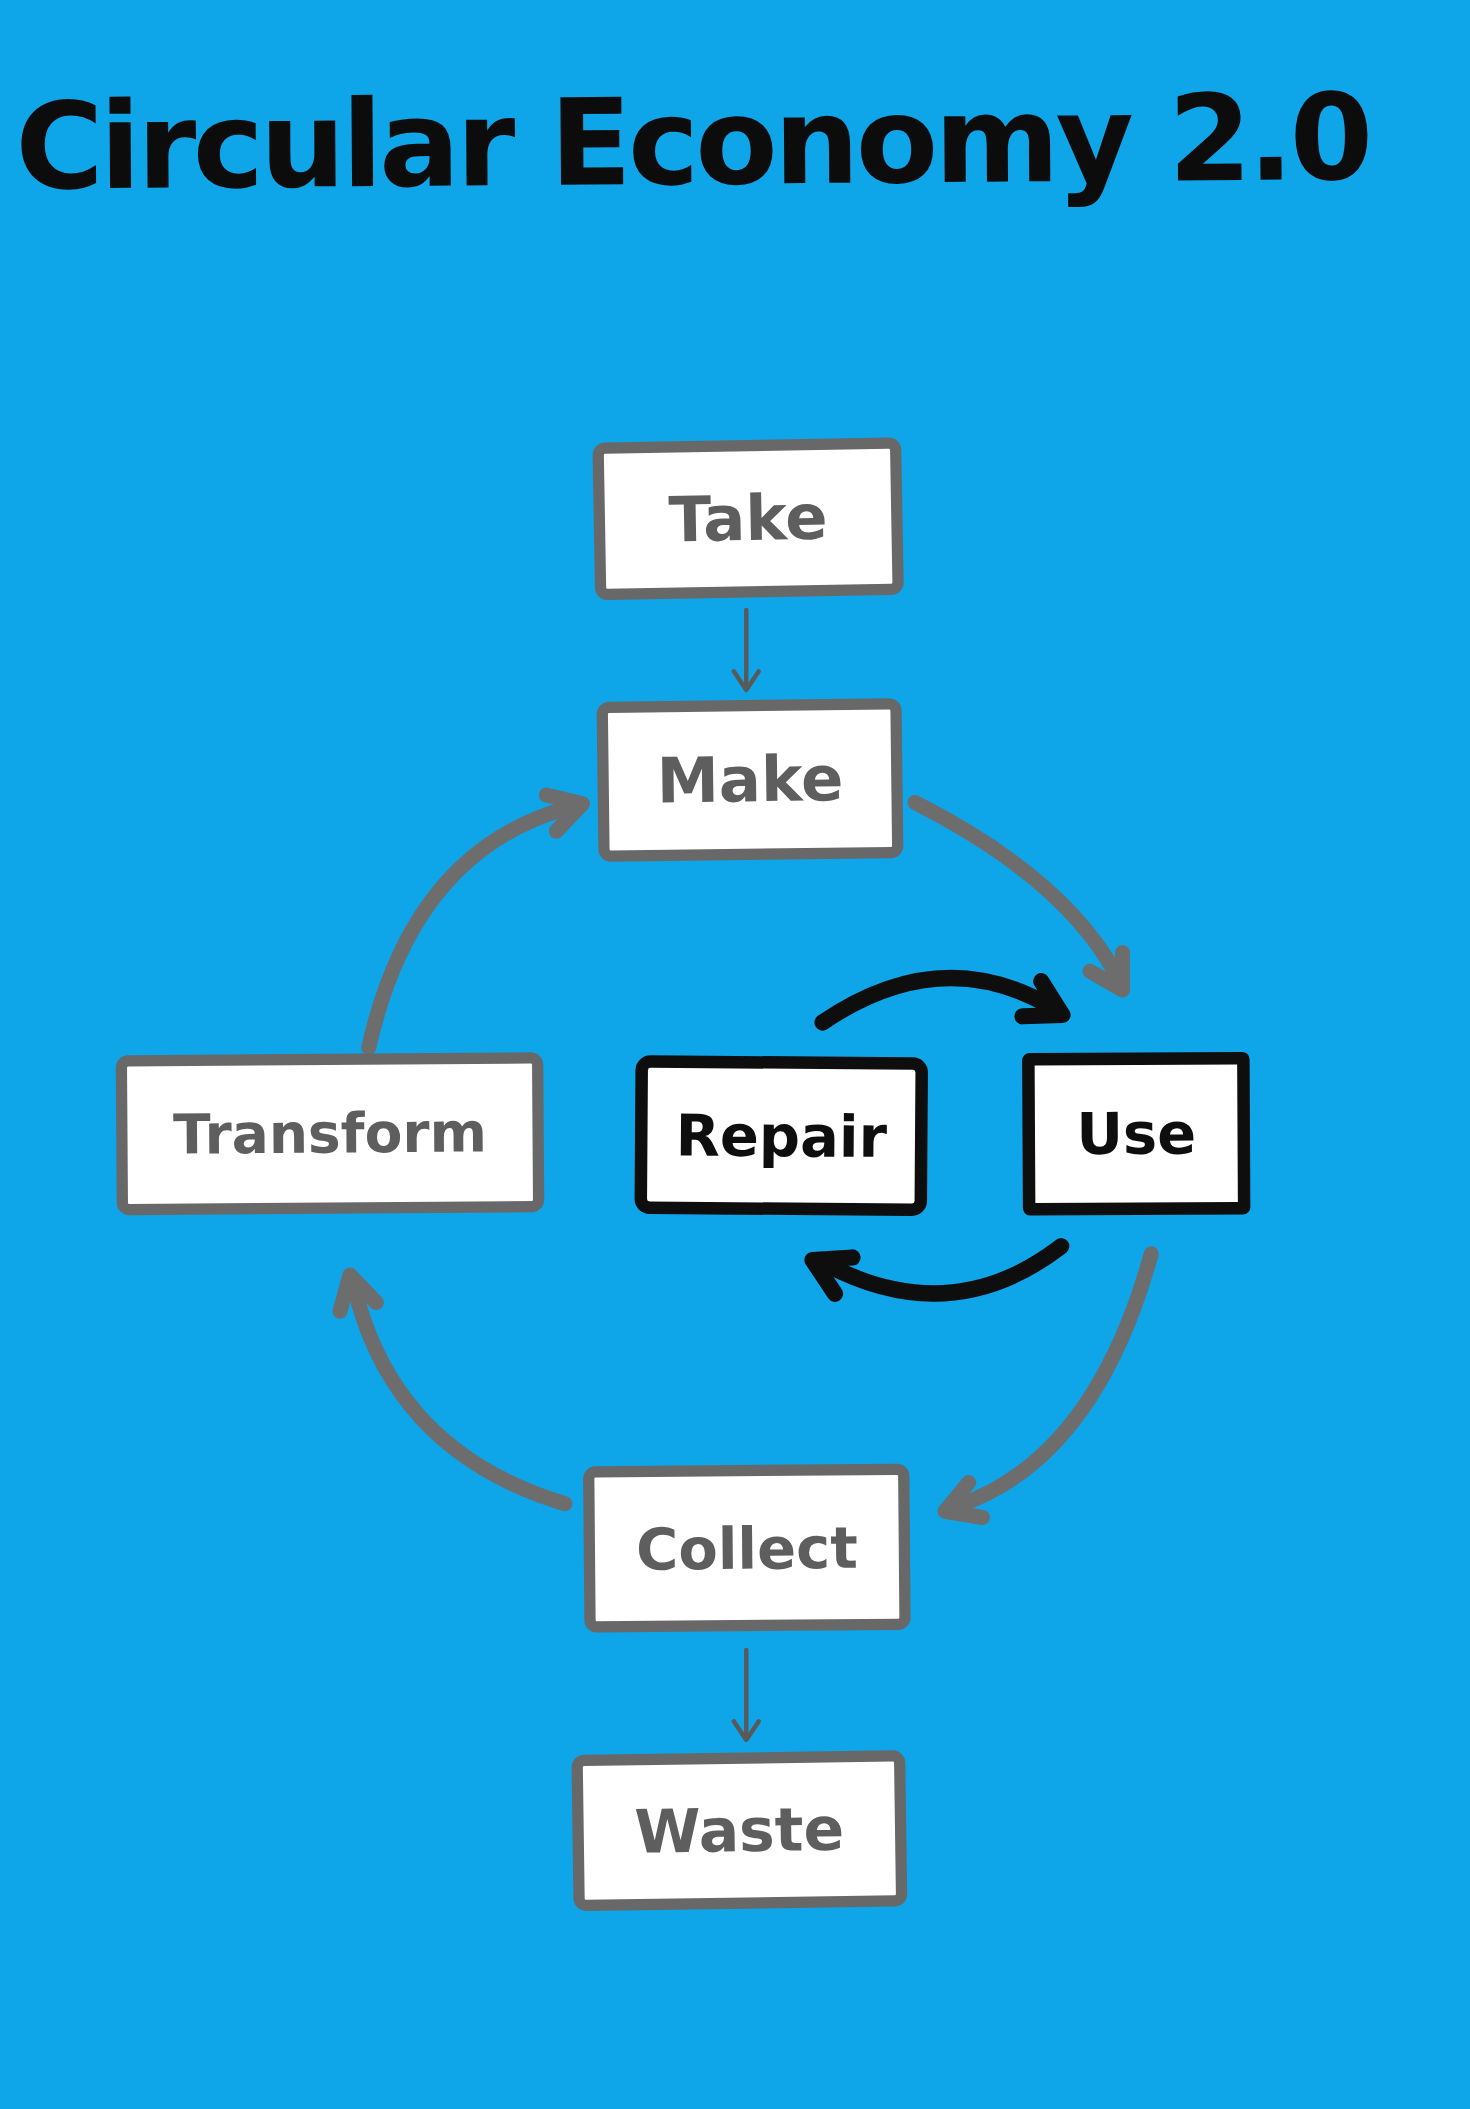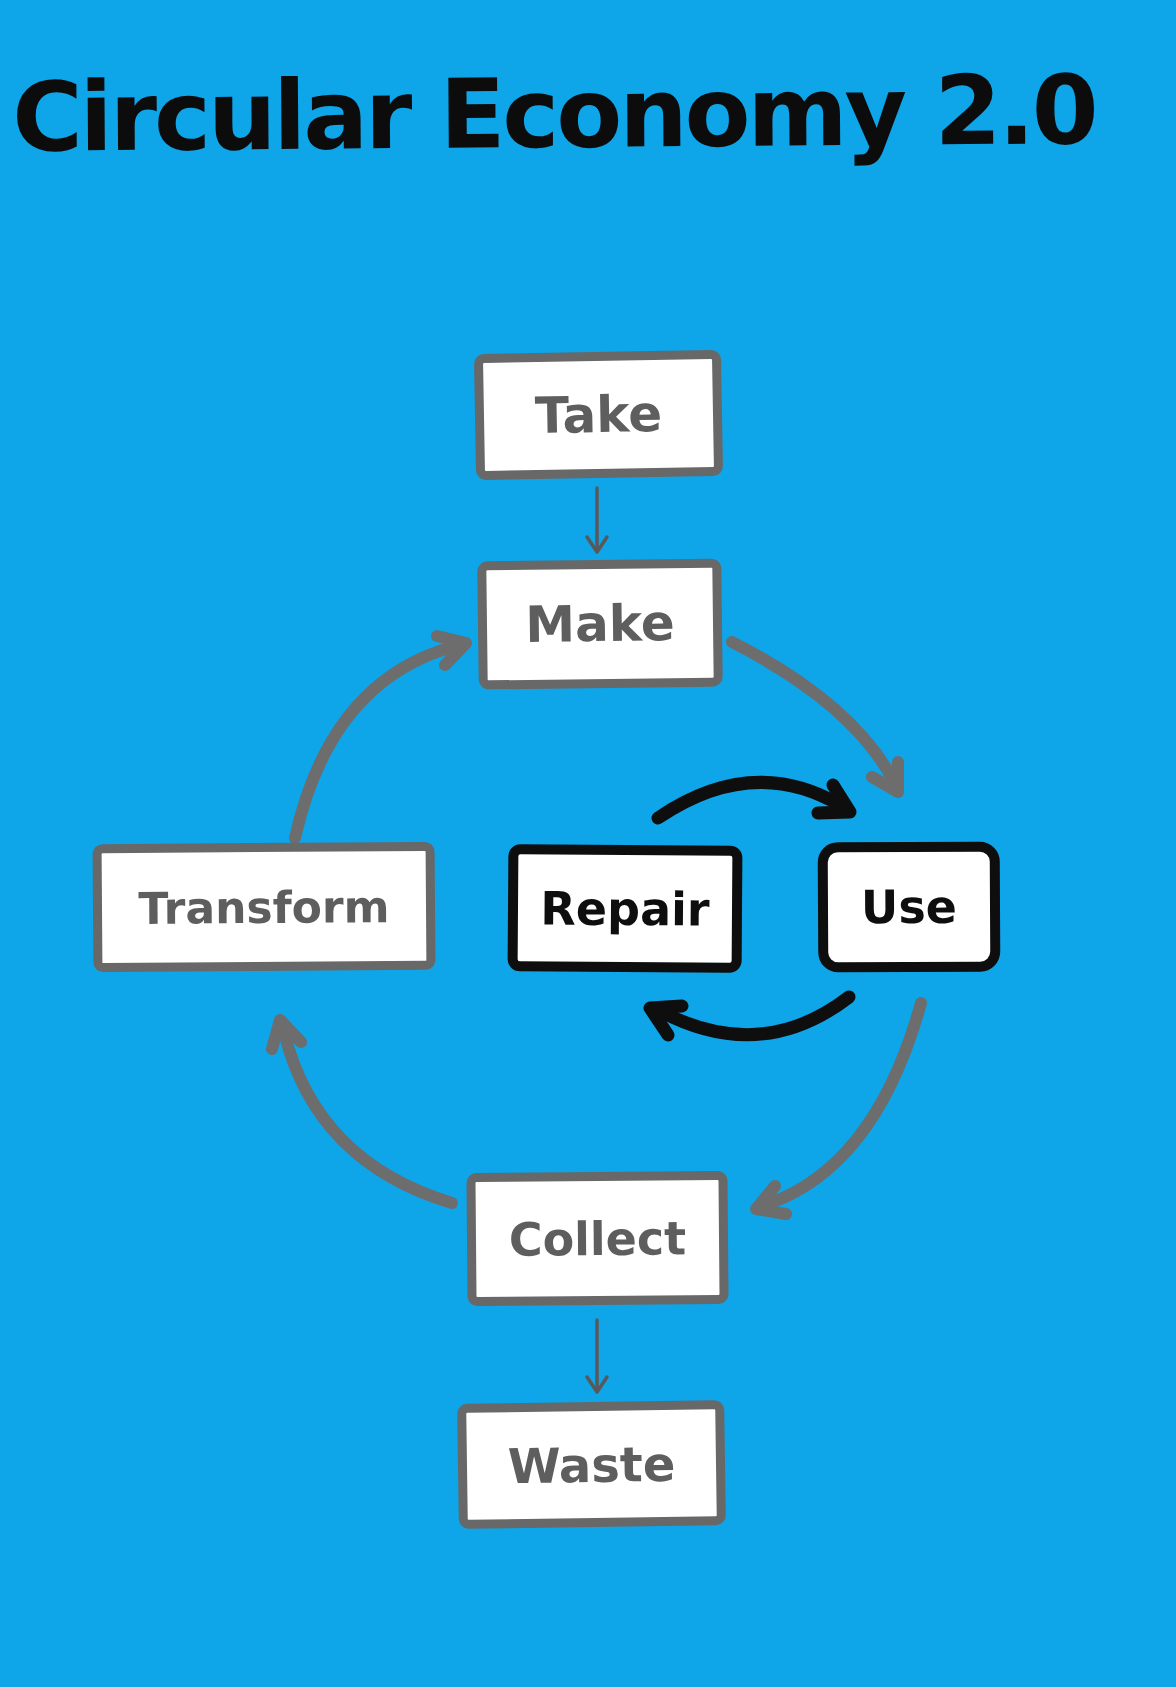--- a/index.html
+++ b/index.html
@@ -34,21 +34,21 @@
   .node.black{
     border:10px solid #0e0e0e;
     color:#0e0e0e;
   }
   .node span{display:block;}
   
   #node-take     {left:475px; top:352px; width:247px; height:126px; border-radius:10px; transform:rotate(-1deg);  font-size:50px;}
   #node-make     {left:478px; top:560px; width:244px; height:128px; border-radius:10px; transform:rotate(-0.7deg);font-size:50px;}
   #node-transform{left:93px;  top:843px; width:342px; height:128px; border-radius:10px; transform:rotate(-0.4deg);font-size:44px;}
   #node-repair   {left:508px; top:845px; width:234px; height:127px; border-radius:12px; transform:rotate(0.4deg); font-size:46px;}
-  #node-use      {left:818px; top:842px; width:182px; height:130px; border-radius:20px; transform:rotate(-0.3deg);font-size:46px;}
+  #node-use      {left:818px; top:842px; width:182px; height:130px; border-radius:6px; transform:rotate(-0.3deg);font-size:46px;}
   #node-collect  {left:467px; top:1172px;width:261px; height:133px; border-radius:10px; transform:rotate(-0.5deg);font-size:46px;}
   #node-waste    {left:458px; top:1402px;width:267px; height:125px; border-radius:10px; transform:rotate(-0.8deg);font-size:48px;}
   svg.edges{position:absolute;left:0;top:0;}
   .edge-gray  {stroke:#6d6d6d;stroke-width:12;fill:none;stroke-linecap:round;stroke-linejoin:round;}
   .head-gray  {stroke:#6d6d6d;stroke-width:12;fill:none;stroke-linecap:round;stroke-linejoin:round;}
   .edge-black {stroke:#0e0e0e;stroke-width:13;fill:none;stroke-linecap:round;stroke-linejoin:round;}
   .head-black {stroke:#0e0e0e;stroke-width:13;fill:none;stroke-linecap:round;stroke-linejoin:round;}
   .edge-thin  {stroke:#595959;stroke-width:3.5;fill:none;stroke-linecap:round;stroke-linejoin:round;}
   .head-thin  {stroke:#595959;stroke-width:3.5;fill:none;stroke-linecap:round;stroke-linejoin:round;}
 </style>

